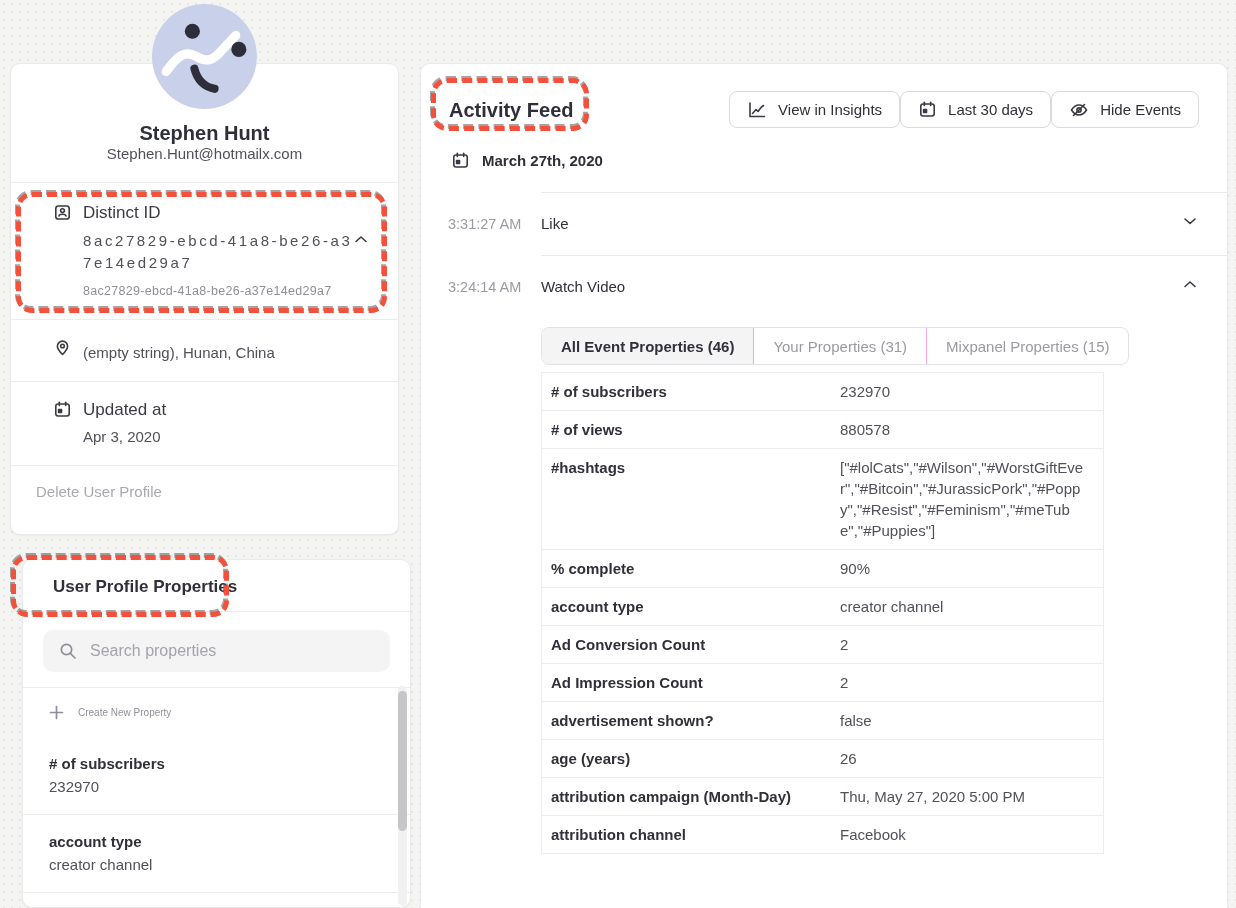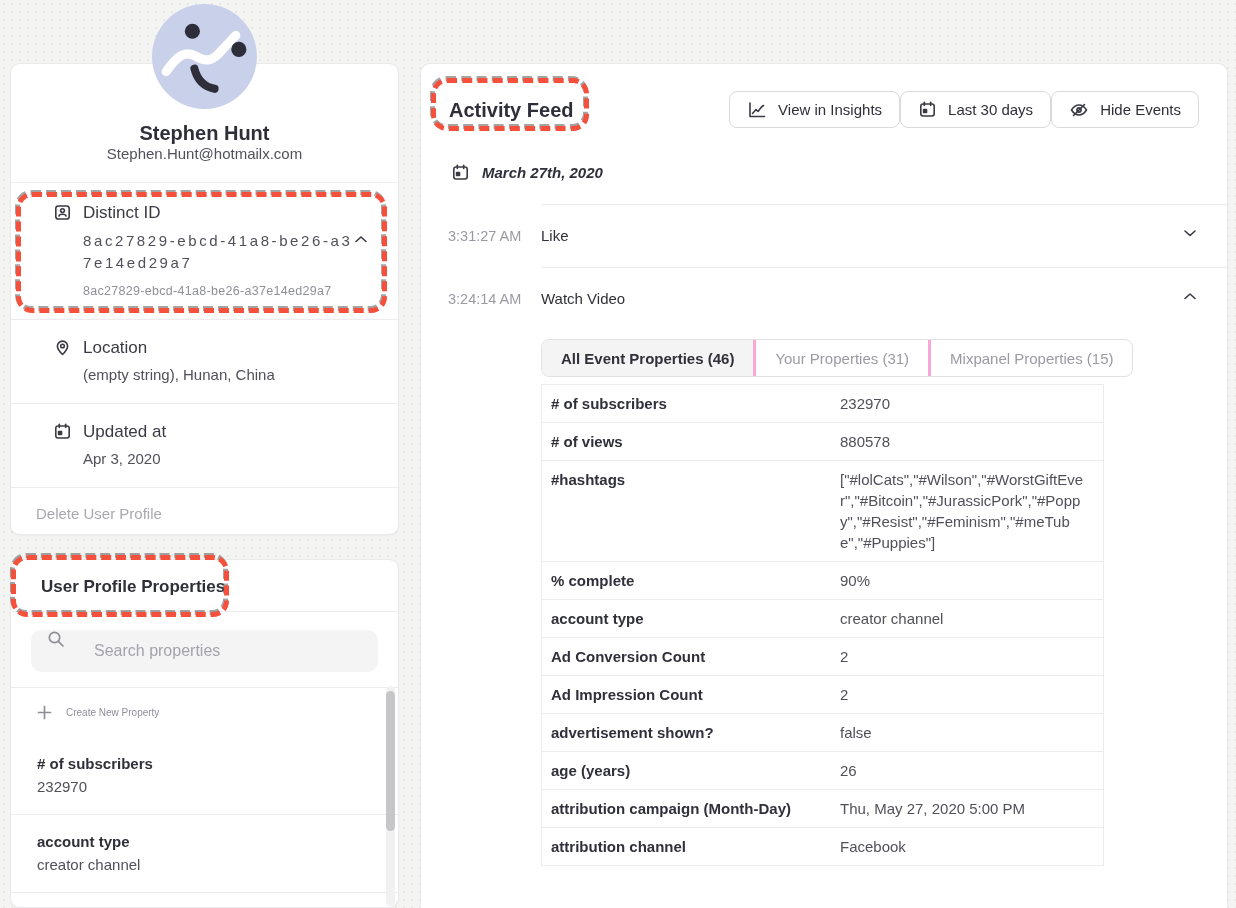--- a/index.html
+++ b/index.html
@@ -24,24 +24,24 @@
   .section { position:relative; border-top:1px solid #ececef; padding:19px 30px 21px 72px; }
   .section.loc { padding:17px 30px 19px 72px; }
   .section-icon { position:absolute; left:42px; top:20px; }
   .section-label { font-size:17px; color:#3a3a44; line-height:22px; }
   .section-value { margin-top:6px; font-size:15px; color:#50505a; line-height:19px; }
   .distinct-value { letter-spacing:2.6px; width:280px; word-break:break-all; line-height:22px; }
   .small-id { margin-top:10px; font-size:12.5px; color:#8f8f98; letter-spacing:0.3px; }
   .collapse-chevron { position:absolute; right:30px; top:52px; cursor:pointer; }
   .delete-row { border-top:1px solid #ececef; padding:17px 25px; font-size:15px; color:#a8a8b0; cursor:pointer; }
 
-  .card2 { left:10px; top:559px; width:389px; height:349px; overflow:hidden; }
+  .card2 { left:22px; top:559px; width:389px; height:349px; overflow:hidden; }
   .card2-header { padding:17px 30px 14px; font-size:17px; font-weight:bold; color:#2f2f3a; border-bottom:1px solid #ececef; line-height:20px; }
   .search-wrap { margin:18px 20px 15px; }
-  .search { display:flex; gap:29px; background:#f4f4f5; border-radius:10px; height:42px; padding:0 16px; }
+  .search { display:flex; align-items:center; gap:13px; background:#f4f4f5; border-radius:10px; height:42px; padding:0 16px; }
   .search input { flex:1; border:none; outline:none; background:transparent; font-size:16px; color:#50505a; font-family:inherit; }
   .search input::placeholder { color:#a3a3ab; }
   .props-list { border-top:1px solid #ececef; position:relative; }
   .create-row { padding:17px 26px; display:flex; align-items:center; gap:14px; color:#8f8f98; font-size:10px; cursor:pointer; }
   .prop-item { padding:18px 26px 19px; }
   .prop-item + .prop-item { border-top:1px solid #ececef; }
   .prop-item:last-child { border-bottom:1px solid #ececef; }
   .prop-item .p-name { font-size:15px; font-weight:bold; color:#30303a; }
   .prop-item .p-value { margin-top:6px; font-size:15px; color:#50505a; }
   .scroll-track { position:absolute; right:3px; top:126px; width:9px; height:220px; background:#f1f1f1; border-radius:5px; }
@@ -50,32 +50,32 @@
   
   .card3 { left:420px; top:63px; width:808px; height:900px; border-bottom:none; }
   .feed-header { display:flex; justify-content:space-between; align-items:center; padding:27px 28px 0 28px; }
   .feed-title { font-size:20px; font-weight:bold; color:#2f2f3a; line-height:26px; }
   .btn-row { display:flex; gap:0; }
   .btn {
     display:flex; align-items:center; gap:11px; height:37px; padding:0 17px;
     background:#fff; border:1px solid #d9d9de; border-radius:8px;
     font-size:15px; color:#2f2f38; cursor:pointer; font-family:inherit;
   }
-  .date-row { margin:35px 0 0 30px; display:flex; align-items:center; gap:12px; font-weight:bold; font-size:15px; color:#2f2f3a;font-style:italic; }
+  .date-row { margin:23px 0 0 30px; display:flex; align-items:center; gap:12px; font-weight:bold; font-size:15px; color:#2f2f3a; }
   .event-list { margin-top:22px; }
   .event-row { position:relative; }
   .event-row::before { content:''; position:absolute; top:0; left:120px; right:0; height:1px; background:#eaeaec; }
   .row-head { position:relative; height:63px; display:flex; align-items:center; }
   .event-time { position:absolute; left:27px; color:#9a9aa2; font-size:14.5px; }
   .event-name { margin-left:120px; font-size:15px; color:#30303a; }
   .event-chevron { position:absolute; right:30px; top:25px; cursor:pointer; }
   .expanded-panel { margin-left:120px; width:563px; padding-bottom:24px; }
   .tab-bar { display:flex; margin-top:9px; border:1px solid #e2e2e6; border-radius:8px; overflow:hidden; height:38px; width:fit-content; background:#fff; }
   .tab { display:flex; align-items:center; padding:0 19px; font-size:15px; color:#9a9aa2; cursor:pointer; white-space:nowrap; }
-  .tab + .tab { border-left:3px solid #f9a8d4; }
+  .tab + .tab { border-left:1px solid #f9a8d4; }
   .tab.active { background:#f4f4f5; color:#30303a; font-weight:bold; }
   .prop-table { margin-top:7px; border:1px solid #ececef; border-bottom:none; }
   .t-row { display:flex; border-bottom:1px solid #ececef; padding:8px 12px 8px 9px; font-size:15px; line-height:21px; align-items:flex-start; }
   .t-name { width:289px; flex-shrink:0; font-weight:bold; color:#30303a; padding-right:10px; }
   .t-value { flex:1; color:#50505a; word-break:break-word; }
   .t-row.tall .t-value { word-break:break-all; }
 
   
   .annotation {
     position:absolute; z-index:5; pointer-events:none;
@@ -129,21 +129,20 @@
       </span>
     </div>
 
     <div class="section loc">
       <span class="section-icon" style="top:18px">
         <svg class="ic" width="19" height="19" viewBox="0 0 19 19">
           <path d="M9.5 16.5 c-3.4-3.4-5.1-6-5.1-8.3 a5.1 5.1 0 0 1 10.2 0 c0 2.3-1.7 4.9-5.1 8.3 z"></path>
           <circle cx="9.5" cy="8" r="1.8"></circle>
         </svg>
       </span>
-      <div class="section-label">Location</div>
       <div class="section-value">(empty string), Hunan, China</div>
     </div>
 
     <div class="section loc">
       <span class="section-icon" style="top:18px">
         <svg class="ic" width="19" height="19" viewBox="0 0 19 19">
           <rect x="2.8" y="4" width="13.4" height="12" rx="2.2"></rect>
           <line x1="6.3" y1="2.2" x2="6.3" y2="5.4"></line>
             <line x1="12.7" y1="2.2" x2="12.7" y2="5.4"></line>
           <rect x="5.6" y="9.5" width="2.9" height="2.9" fill="#3a3a44"></rect>

